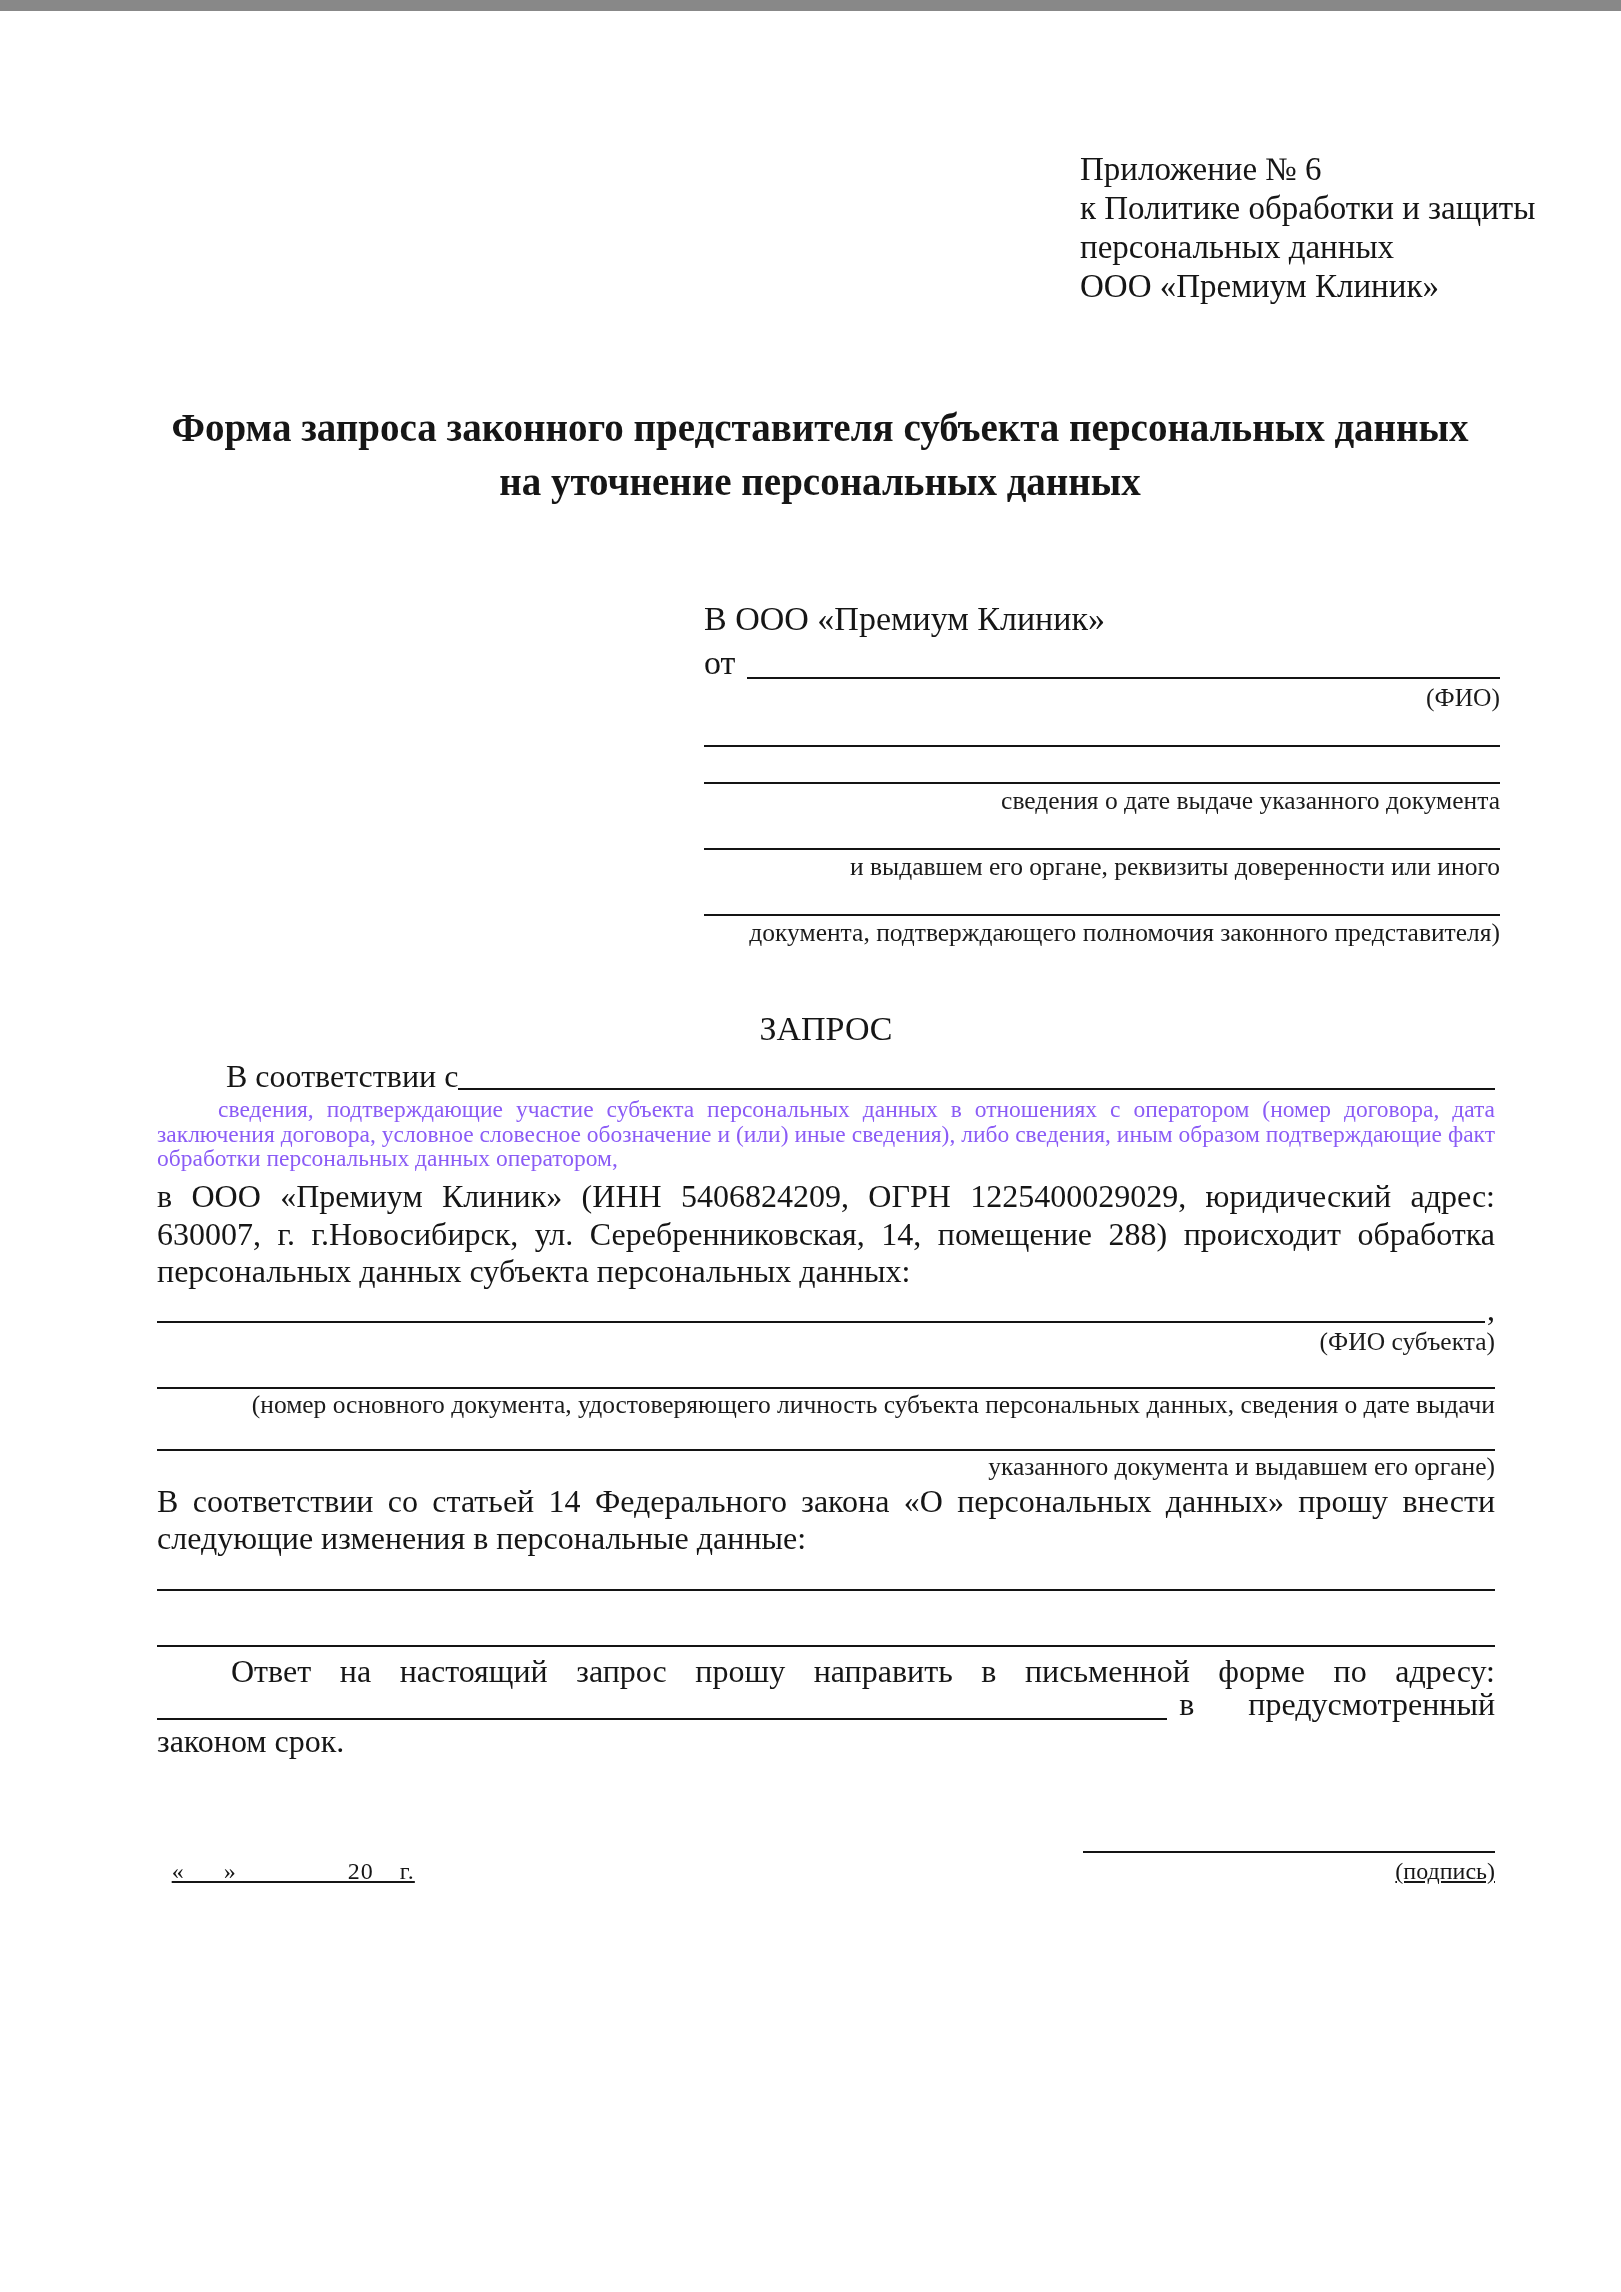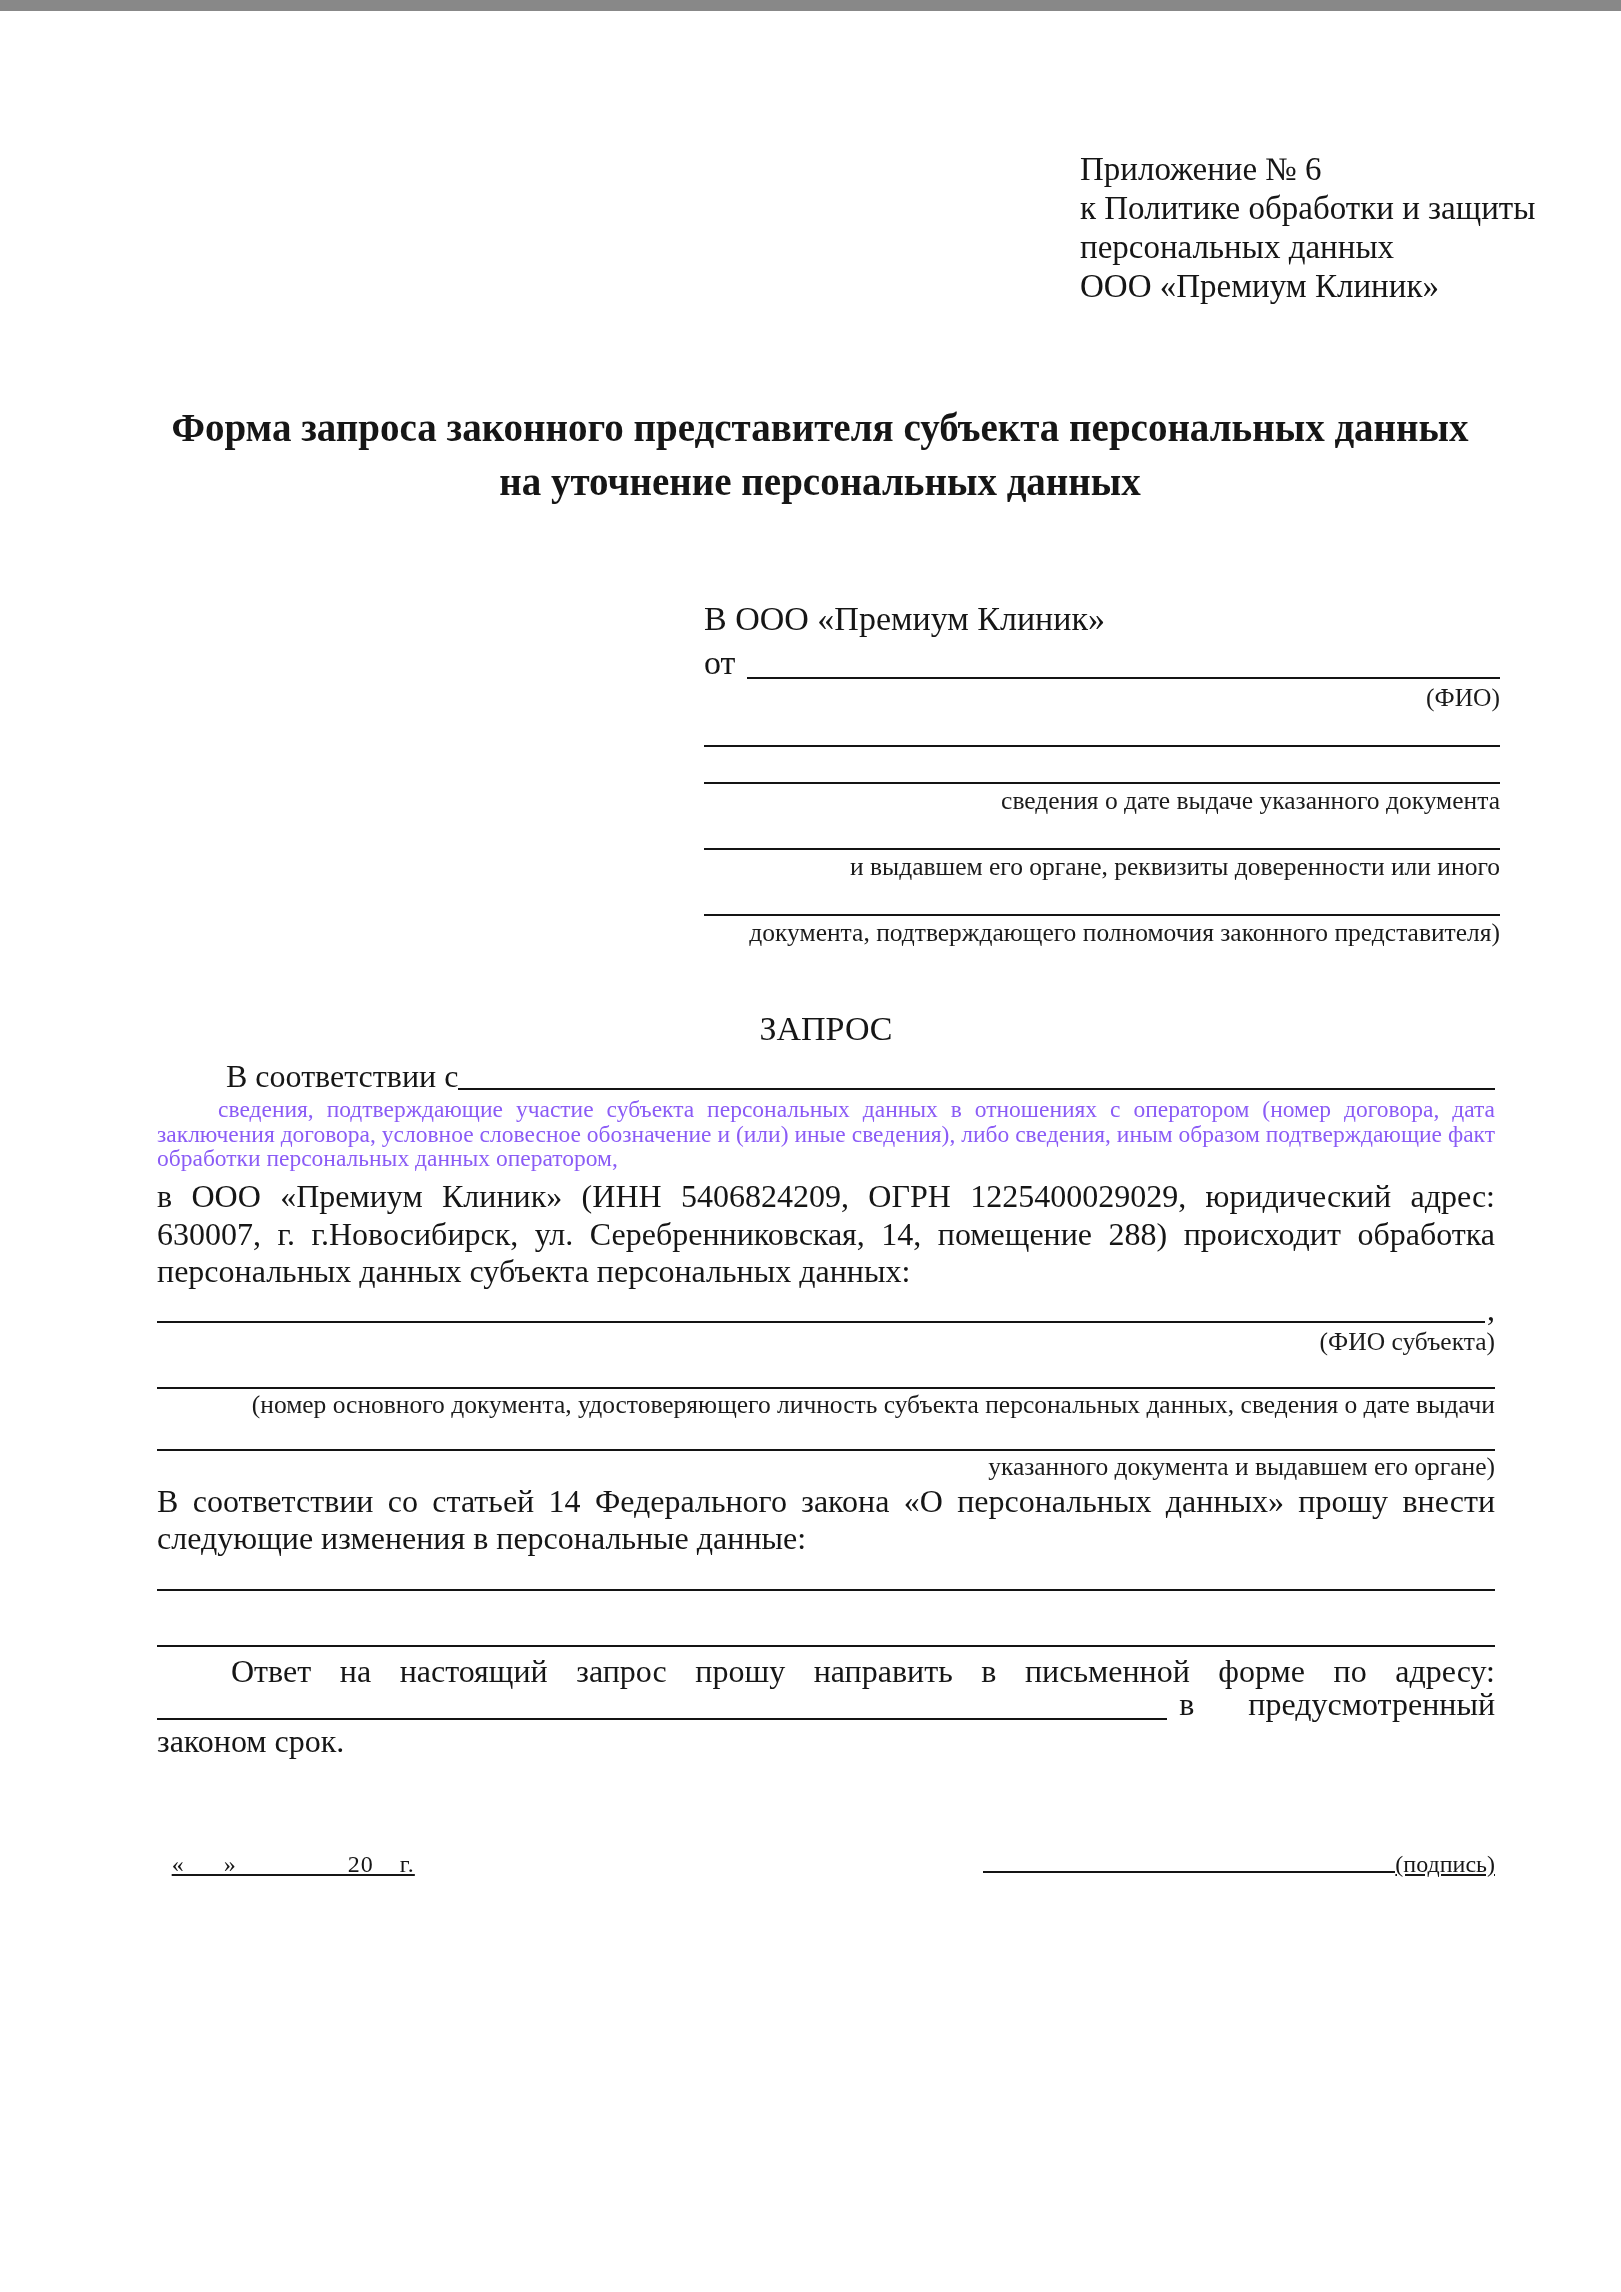--- a/index.html
+++ b/index.html
@@ -49,21 +49,21 @@
   .answer2{height:33px;align-items:flex-end;}
   .addr-fill{width:1010px;border-bottom:2.9px solid #141414;margin-bottom:2.9px;}
   .answer2 .w1{margin-left:auto;}
   .answer2 .w2{margin-left:54px;}
   
   .footer{
     position:absolute;left:157px;right:126px;top:1840px;
     font-size:24px;display:flex;justify-content:space-between;align-items:flex-end;text-decoration:underline;
   }
   .date-blank{padding-left:14.7px;letter-spacing:1px;}
-  .sig{display:flex;align-items:flex-end;}
+  .sig{display:flex;align-items:flex-end;flex-direction:column;}
   .sig-line{display:inline-block;width:412px;border-bottom:2.9px solid #141414;margin-bottom:4.9px;}
 </style>
 </head>
 <body>
 
 <div class="page">
 
   <div class="apx">
     <div>Приложение № 6</div>
     <div>к Политике обработки и защиты</div>

